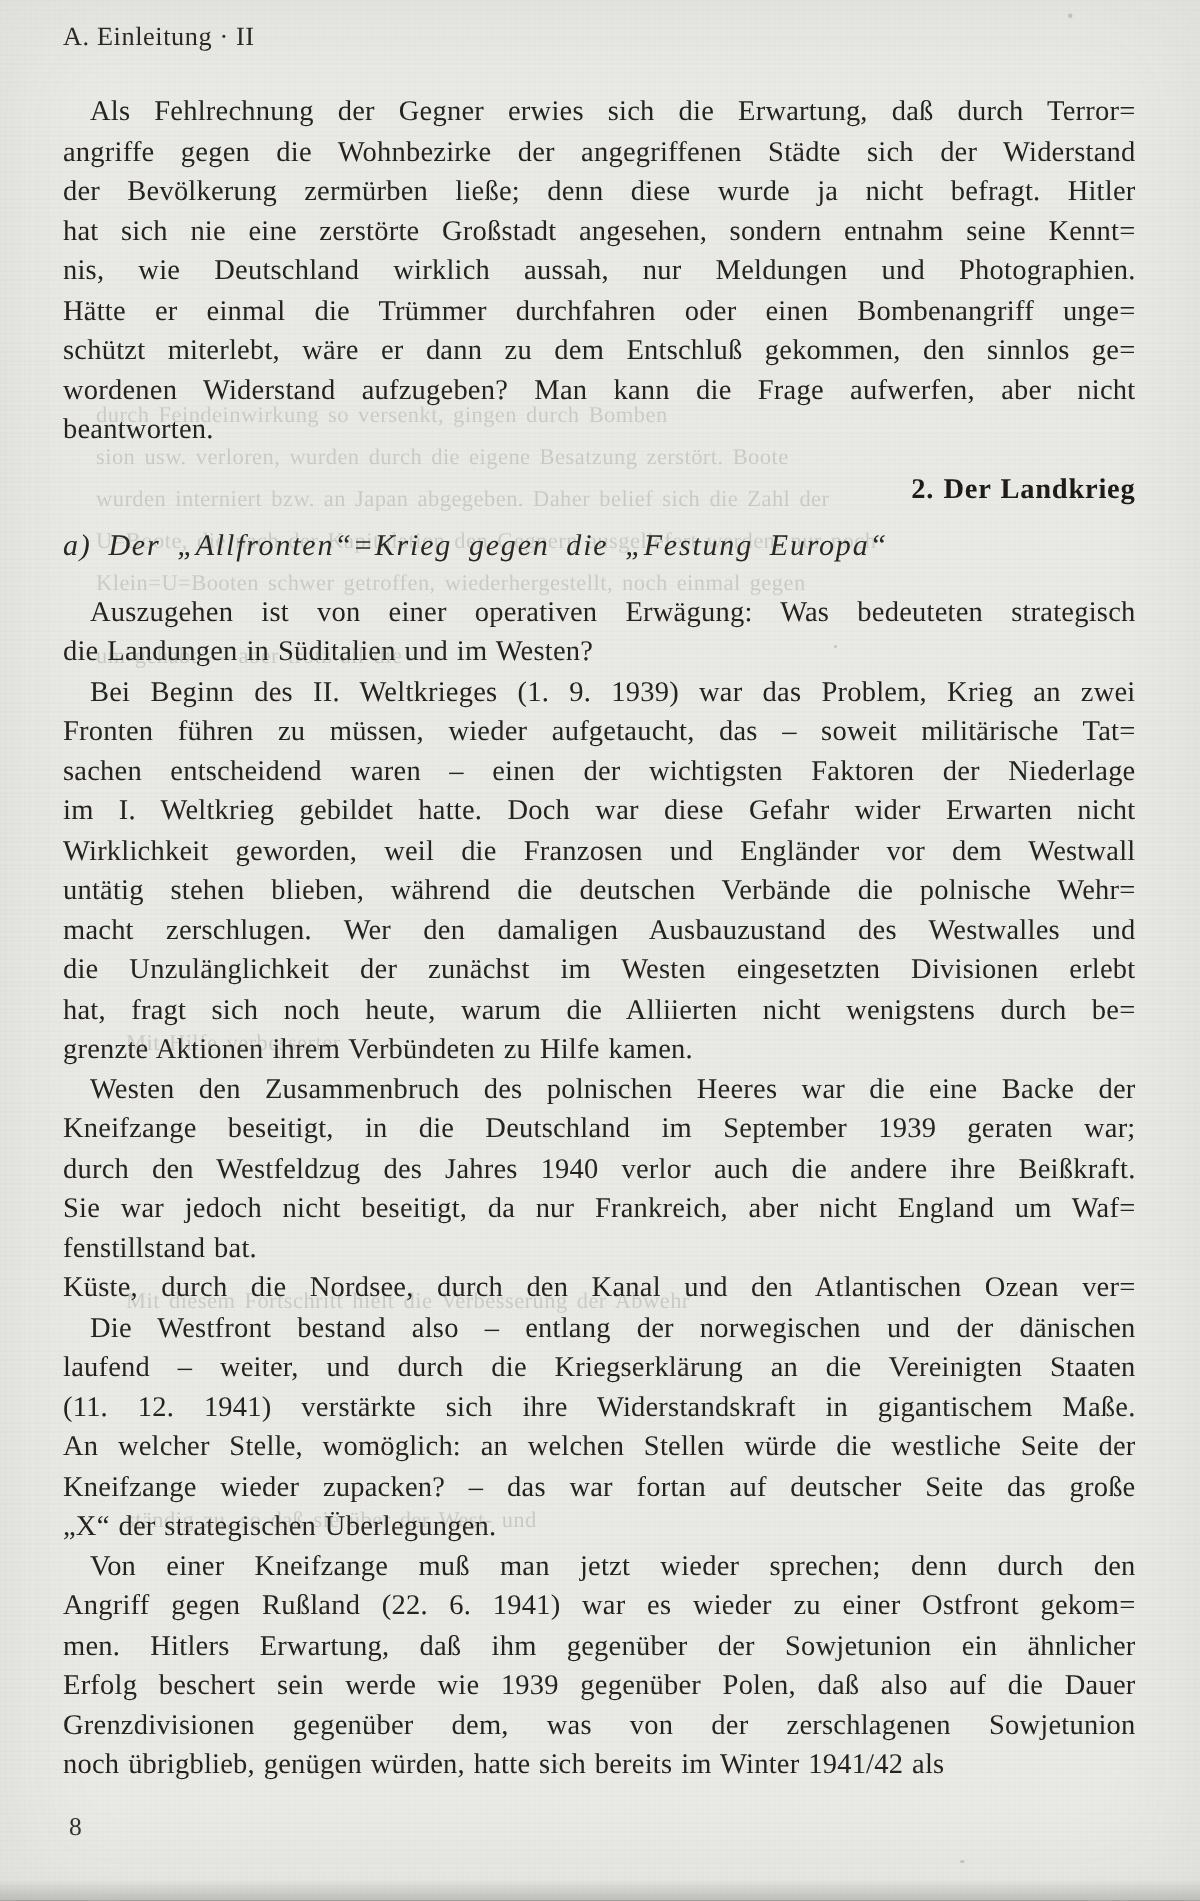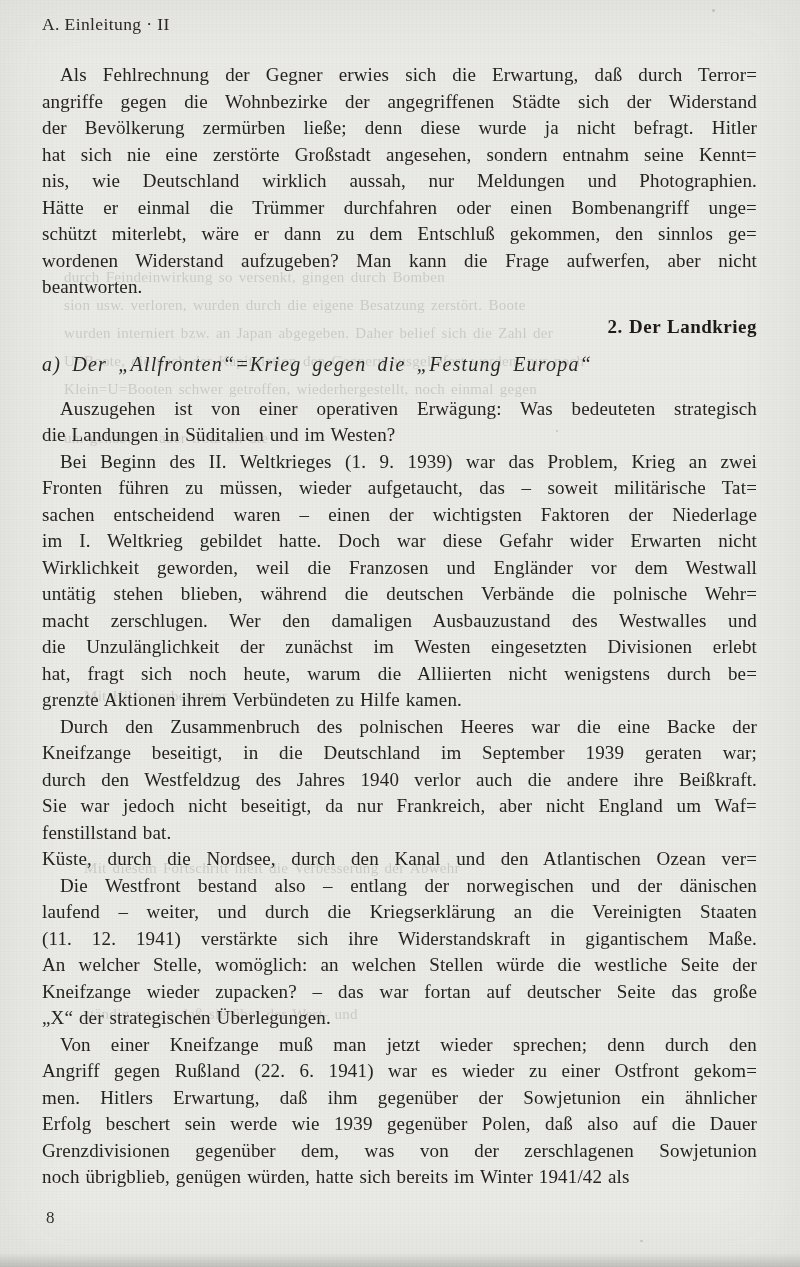--- a/index.html
+++ b/index.html
@@ -97,21 +97,21 @@
         <div class="line">sachen entscheidend waren – einen der wichtigsten Faktoren der Niederlage</div>
         <div class="line">im I. Weltkrieg gebildet hatte. Doch war diese Gefahr wider Erwarten nicht</div>
         <div class="line">Wirklichkeit geworden, weil die Franzosen und Engländer vor dem Westwall</div>
         <div class="line">untätig stehen blieben, während die deutschen Verbände die polnische Wehr=</div>
         <div class="line">macht zerschlugen. Wer den damaligen Ausbauzustand des Westwalles und</div>
         <div class="line">die Unzulänglichkeit der zunächst im Westen eingesetzten Divisionen erlebt</div>
         <div class="line">hat, fragt sich noch heute, warum die Alliierten nicht wenigstens durch be=</div>
         <div class="line last">grenzte Aktionen ihrem Verbündeten zu Hilfe kamen.</div>
       </div>
       <div class="para">
-        <div class="line first">Durch den Zusammenbruch des polnischen Heeres war die eine Backe der</div>
+        <div class="line first">Westen den Zusammenbruch des polnischen Heeres war die eine Backe der</div>
         <div class="line">Kneifzange beseitigt, in die Deutschland im September 1939 geraten war;</div>
         <div class="line">durch den Westfeldzug des Jahres 1940 verlor auch die andere ihre Beißkraft.</div>
         <div class="line">Sie war jedoch nicht beseitigt, da nur Frankreich, aber nicht England um Waf=</div>
         <div class="line last">fenstillstand bat.</div>
       </div>
       <div class="para">
         <div class="line">Küste, durch die Nordsee, durch den Kanal und den Atlantischen Ozean ver=</div>
         <div class="line first">Die Westfront bestand also – entlang der norwegischen und der dänischen</div>
         <div class="line">laufend – weiter, und durch die Kriegserklärung an die Vereinigten Staaten</div>
         <div class="line">(11. 12. 1941) verstärkte sich ihre Widerstandskraft in gigantischem Maße.</div>

